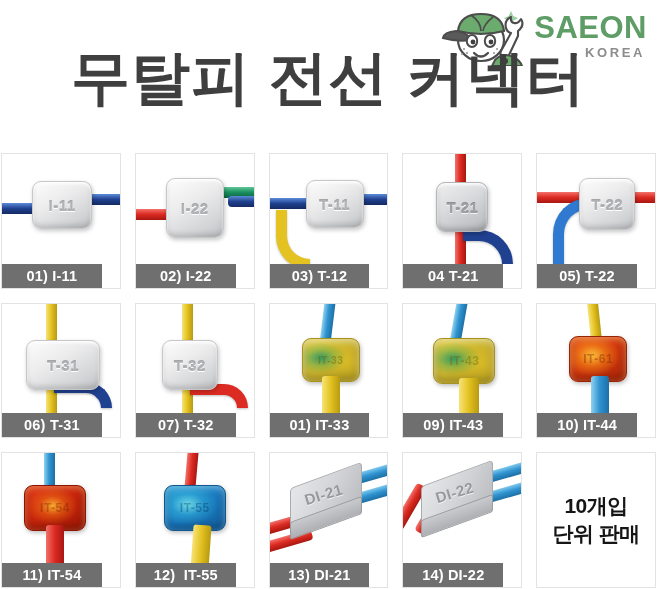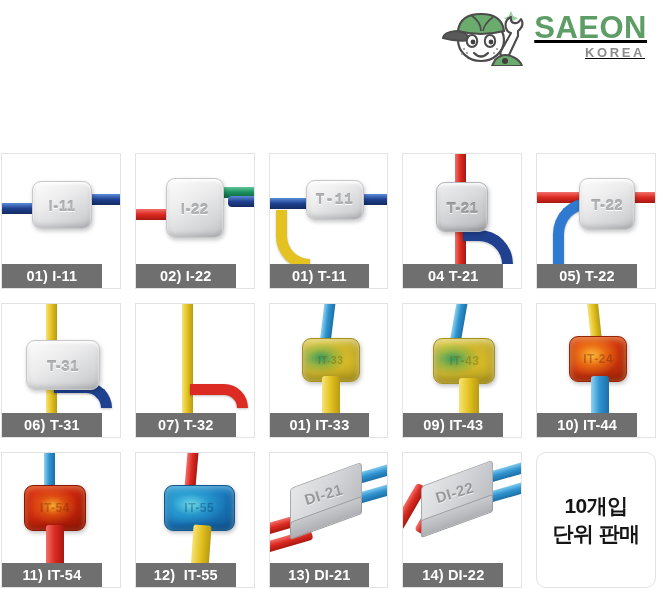--- a/index.html
+++ b/index.html
@@ -42,21 +42,20 @@
     width: 96px;
     height: 62px;
   }
 
   .brand-text {
     position: absolute;
     right: 4px;
     top: 8px;
     text-align: right;
     line-height: 1;
-    text-decoration: underline;
   }
 
   .brand-name {
     display: block;
     font-size: 31px;
     font-weight: bold;
     letter-spacing: 0.5px;
     color: #5e9e66;
     line-height: 1;
   }
@@ -134,21 +133,20 @@
     justify-content: center;
     white-space: pre;
   }
 
   
   .cell-note {
     background: #ffffff;
     display: flex;
     align-items: center;
     justify-content: center;
-    border-radius: 10px;
   }
   .note-inner {
     text-align: center;
     color: #151515;
     font-weight: bold;
     font-size: 21px;
     line-height: 1.32;
     letter-spacing: -0.5px;
   }
   .note-inner span { display: block; white-space: nowrap; }
@@ -325,20 +323,21 @@
         <path d="M54 56 q8-8 18-3 q7 3 9 9 l-30 0 z" fill="#6cab6e" stroke="#4c4c4c" stroke-width="2"></path>
         <circle cx="64" cy="57" r="3" fill="#3f3f3f"></circle>
       </svg>
 
       <div class="brand-text">
         <span class="brand-name">SAEON</span>
         <span class="brand-sub">KOREA</span>
       </div>
     </div>
 
+    <div class="main-title">무탈피 전선 커넥터</div>
   </div>
 
   <div class="grid">
 
     <div class="cell">
       <div class="cell-art">
         <div class="wire h c-blue-h" style="left:-4px; top:49px; width:42px;"></div>
         <div class="wire h c-blue-h" style="right:-4px; top:40px; width:42px;"></div>
         <div class="body plastic" style="left:30px; top:27px; width:60px; height:48px;">
           <div class="body-code">I-11</div>
@@ -359,25 +358,25 @@
       <div class="cell-label">02) I-22</div>
     </div>
 
     <div class="cell">
       <div class="cell-art">
         <div class="wire h c-blue-h" style="left:-4px; top:44px; width:48px;"></div>
         <div class="wire h c-blue-h" style="right:-4px; top:40px; width:42px;"></div>
         <div class="wire-bend" style="left:6px; top:56px; width:34px; height:60px;
                     border-width:0 0 11px 11px; border-color:#e3c221;
                     border-bottom-left-radius:34px; filter:drop-shadow(0 1px 1px rgba(0,0,0,.25));"></div>
-        <div class="body plastic" style="left:36px; top:26px; width:58px; height:40px;font-family:Liberation Mono, monospace;">
+        <div class="body plastic" style="left:36px; top:26px; width:58px; height:48px;">
           <div class="body-code">T-11</div>
         </div>
       </div>
-      <div class="cell-label">01) T-11</div>
+      <div class="cell-label">03) T-12</div>
     </div>
 
     <div class="cell">
       <div class="cell-art">
         <div class="wire v c-red-v" style="left:52px; top:-4px; height:120px;"></div>
         <div class="wire-bend" style="left:60px; top:76px; width:50px; height:34px;
                     border-width:11px 11px 0 0; border-color:#20418f;
                     border-top-right-radius:40px; filter:drop-shadow(0 1px 1px rgba(0,0,0,.25));"></div>
         <div class="body plastic-dark" style="left:33px; top:28px; width:52px; height:50px;">
           <div class="body-code">T-21</div>
@@ -412,20 +411,23 @@
       </div>
       <div class="cell-label">06) T-31</div>
     </div>
 
     <div class="cell">
       <div class="cell-art">
         <div class="wire v c-yellow-v" style="left:46px; top:-4px; height:130px;"></div>
         <div class="wire-bend" style="left:54px; top:80px; width:58px; height:24px;
                     border-width:11px 11px 0 0; border-color:#dc2b22;
                     border-top-right-radius:32px; filter:drop-shadow(0 1px 1px rgba(0,0,0,.25));"></div>
+        <div class="body plastic" style="left:26px; top:36px; width:56px; height:50px;">
+          <div class="body-code">T-32</div>
+        </div>
       </div>
       <div class="cell-label">07) T-32</div>
     </div>
 
     <div class="cell">
       <div class="cell-art">
         <div class="wire v c-ltblue-v" style="left:52px; top:-6px; height:50px; transform:rotate(7deg);"></div>
         <div class="body gel-yellow" style="left:32px; top:34px; width:58px; height:44px;">
           <div class="body-code" style="color:rgba(120,95,0,.45); text-shadow:none; font-size:10px;">IT-33</div>
         </div>
@@ -442,42 +444,42 @@
         </div>
         <div class="gel-tab c-yellow-v" style="left:56px; top:74px; width:20px; height:42px; border-radius:3px;"></div>
       </div>
       <div class="cell-label">09) IT-43</div>
     </div>
 
     <div class="cell">
       <div class="cell-art">
         <div class="wire v c-yellow-v" style="left:52px; top:-6px; height:48px; transform:rotate(-6deg);"></div>
         <div class="body gel-orange" style="left:32px; top:32px; width:58px; height:46px;">
-          <div class="body-code" style="color:rgba(120,35,0,.4); text-shadow:none; font-size:12px;">IT-24</div>
+          <div class="body-code" style="color:rgba(120,35,0,.4); text-shadow:none; font-size:12px;">IT-61</div>
         </div>
         <div class="gel-tab c-ltblue-v" style="left:54px; top:72px; width:18px; height:44px; border-radius:3px;"></div>
       </div>
       <div class="cell-label">10) IT-44</div>
     </div>
 
     <div class="cell">
       <div class="cell-art">
         <div class="wire v c-ltblue-v" style="left:42px; top:-6px; height:46px;"></div>
         <div class="body gel-red" style="left:22px; top:32px; width:62px; height:46px;padding-left:40px;">
           <div class="body-code" style="color:rgba(110,25,0,.35); text-shadow:none; font-size:12px;">IT-54</div>
         </div>
         <div class="gel-tab c-red-v" style="left:44px; top:72px; width:18px; height:48px; border-radius:3px;"></div>
       </div>
       <div class="cell-label">11) IT-54</div>
     </div>
 
     <div class="cell">
       <div class="cell-art">
         <div class="wire v c-red-v" style="left:50px; top:-6px; height:46px; transform:rotate(5deg);"></div>
-        <div class="body gel-blue" style="left:28px; top:32px; width:71px; height:46px;">
+        <div class="body gel-blue" style="left:28px; top:32px; width:62px; height:46px;">
           <div class="body-code" style="color:rgba(0,50,90,.35); text-shadow:none; font-size:12px;">IT-55</div>
         </div>
         <div class="gel-tab c-yellow-v" style="left:56px; top:72px; width:18px; height:46px; border-radius:3px; transform:rotate(4deg);"></div>
       </div>
       <div class="cell-label">12)  IT-55</div>
     </div>
 
     <div class="cell">
       <div class="cell-art">
 

